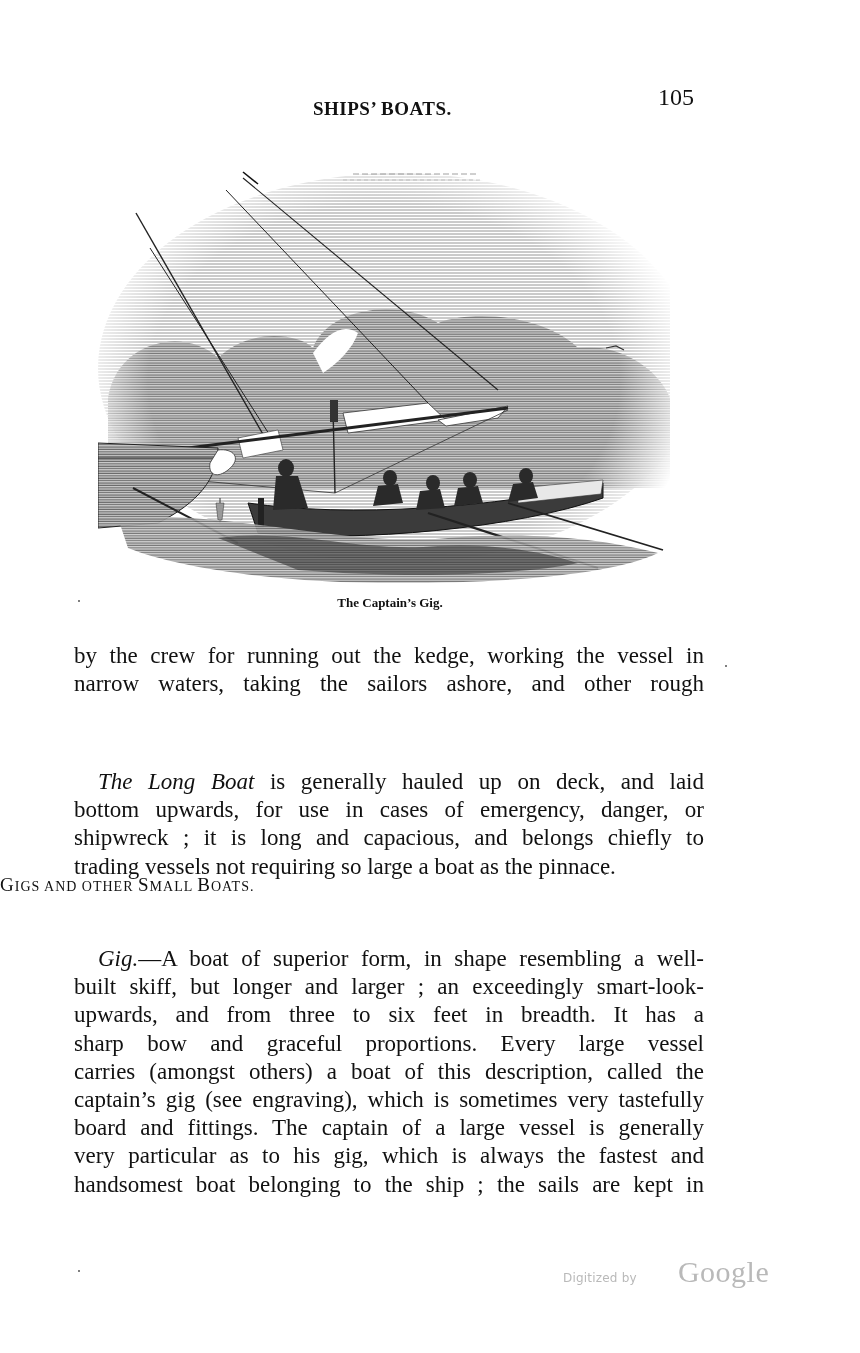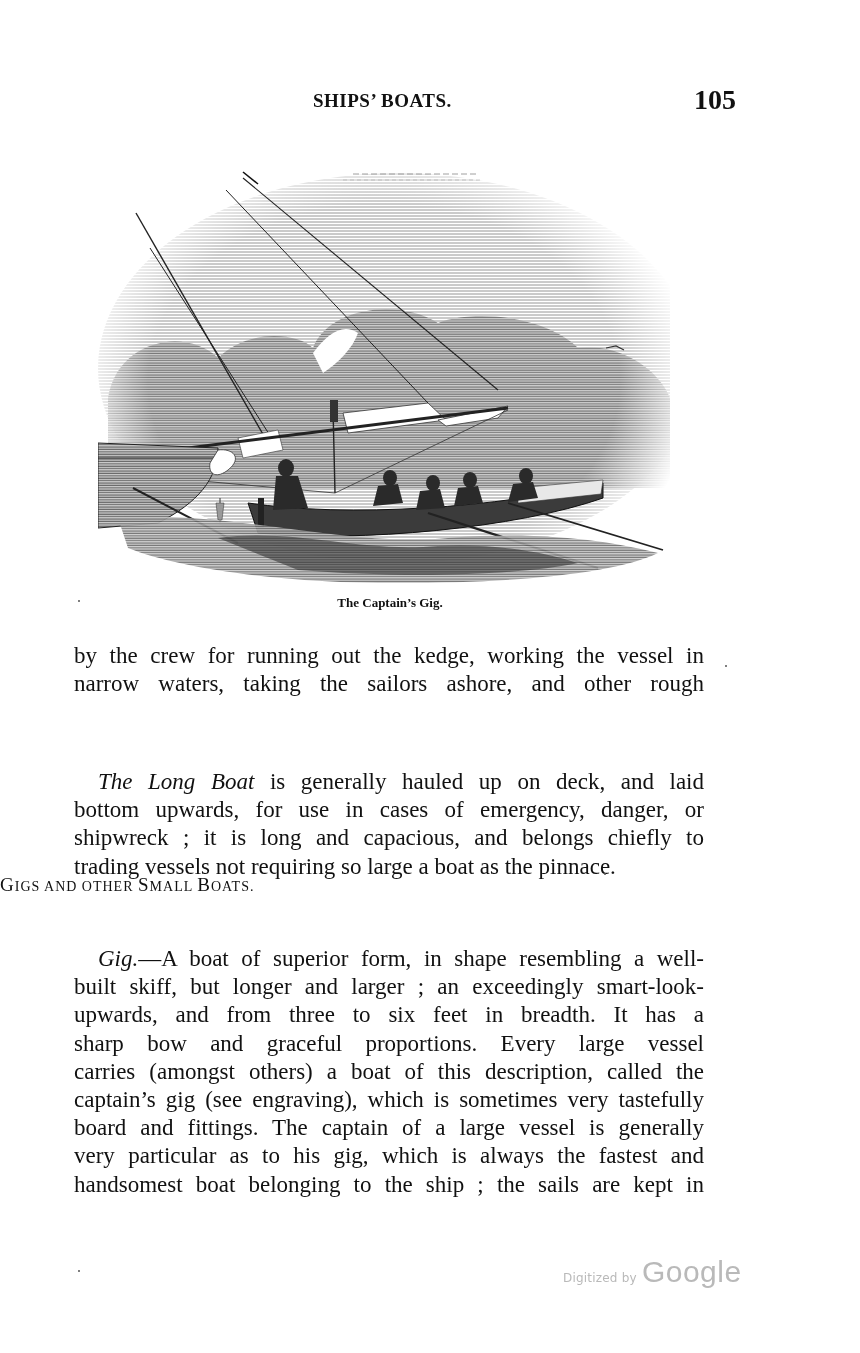--- a/index.html
+++ b/index.html
@@ -1,37 +1,37 @@
 <!DOCTYPE html>
 <html><head>
 <meta charset="utf-8">
 <style>
   html, body { margin: 0; padding: 0; background: #ffffff; }
   body { width: 860px; height: 1353px; position: relative; overflow: hidden;
          font-family: "DejaVu Serif", "Liberation Serif", serif; color: #111; }
   .running-head { position: absolute; top: 86px; left: 0; width: 860px; height: 30px; }
-  .running-title { position: absolute; left: 313px; top: 4px; font-size: 19px; font-weight: bold;
+  .running-title { position: absolute; left: 313px; top: 12px; font-size: 19px; font-weight: bold;
                    letter-spacing: 0.5px; font-family: "Liberation Serif", serif; }
-  .page-number { position: absolute; left: 658px; top: -2px; font-size: 28px; font-weight: bold;
-                 font-family: "Liberation Serif", serif; margin-left: 36px; }
+  .page-number { position: absolute; left: 658px; top: -2px; font-size: 24px; font-weight: normal;
+                 font-family: "Liberation Serif", serif; }
   .illustration { position: absolute; left: 98px; top: 158px; width: 572px; height: 430px; }
   .caption { position: absolute; top: 595px; left: 0; width: 780px; text-align: center;
              font-size: 13px; font-weight: bold; font-family: "Liberation Serif", serif; }
   .body-text { position: absolute; left: 74px; width: 630px; font-size: 23px; line-height: 28.2px;
                font-family: "Liberation Serif", serif; text-align: justify; }
   .line { display: block; text-align: justify; text-align-last: justify; white-space: nowrap; height: 28.2px; }
   .line.last { text-align-last: left; }
   .indent { padding-left: 24px; margin-top: 41px; }
   .section-heading { position: absolute; top: 874px; left: 0; width: 860px; text-align: left;
                      font-family: "Liberation Serif", serif; font-size: 17px; letter-spacing: 1px; }
   .sc-big { font-size: 19px; }
   .sc-small { font-size: 14px; }
   .watermark { position: absolute; left: 563px; top: 1255px; color: #b9b9b9; font-family: "DejaVu Sans", sans-serif; }
   .wm-small { font-size: 12px; letter-spacing: 0.2px; margin-top: 7px; }
-  .wm-big { font-size: 30px; font-family: Liberation Sans, sans-serif; letter-spacing: 0.5px; }
+  .wm-big { font-size: 30px; font-family: Liberation Serif, serif; letter-spacing: 0.5px; margin-left: 36px; }
   .speck { position: absolute; width: 2px; height: 2px; background: #555; border-radius: 1px; }
 </style>
 </head>
 <body>
 
 <div class="running-head">
   <span class="running-title">SHIPS’ BOATS.</span>
   <span class="page-number">105</span>
 </div>
 

